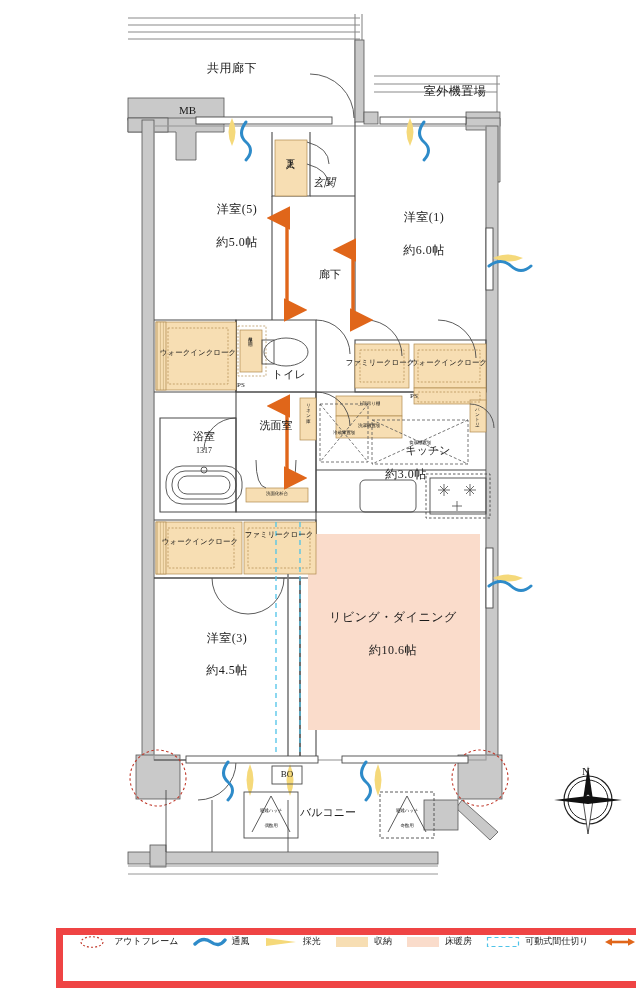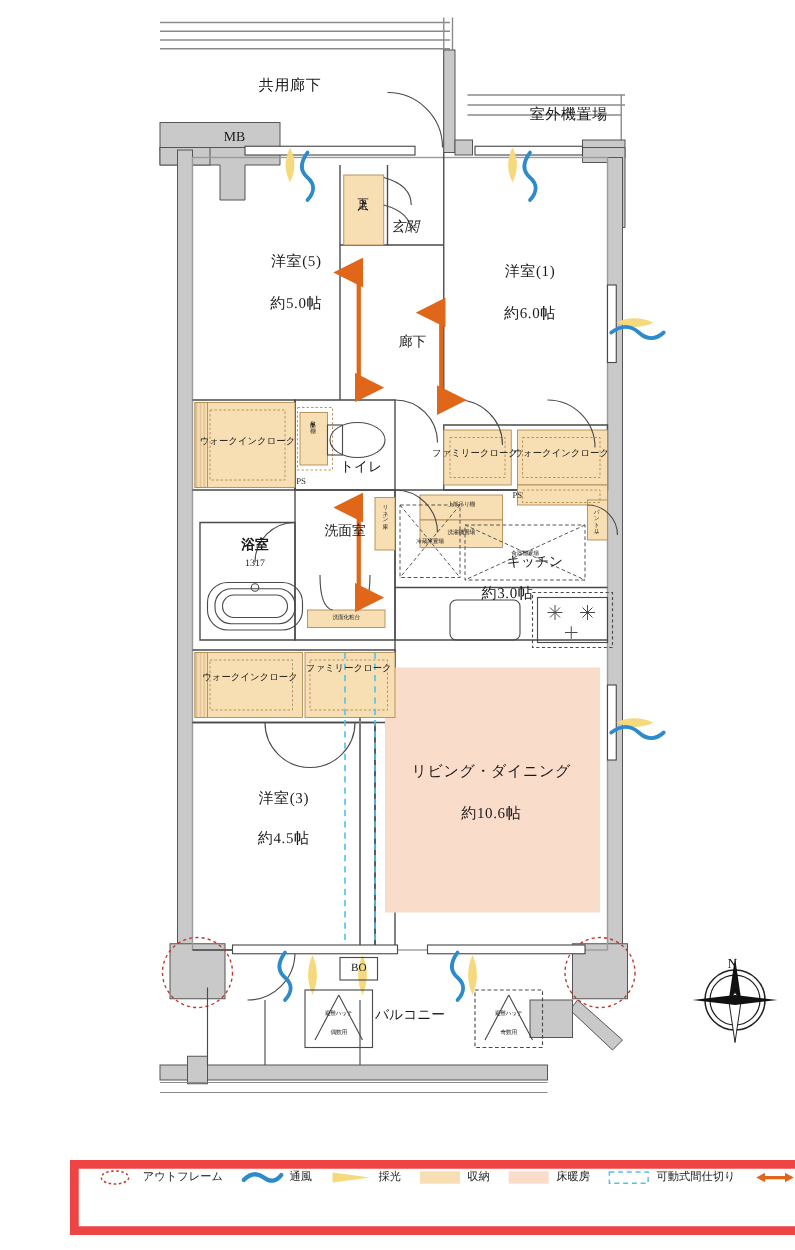--- a/index.html
+++ b/index.html
@@ -281,21 +281,21 @@
 <div class="lbl rmj" style="left:272px;top:348px;margin-top:20px;">トイレ</div>
 <div class="vlbl xxs" style="left:247px;top:334px;">上部吊り棚</div>
 
 <div class="lbl" style="left:237px;top:382px;font-size:7px;">PS</div>
 <div class="vlbl xxs" style="left:305px;top:400px;">リネン庫</div>
 <div class="lbl ctr xxs" style="left:369px;top:401px;">上部吊り棚</div>
 <div class="lbl ctr xxs" style="left:369px;top:423px;">洗濯機置場</div>
 <div class="lbl ctr xxs" style="left:277px;top:491px;">洗面化粧台</div>
 
 <div class="lbl rmj ctr" style="left:276px;top:419px;">洗面室</div>
-<div class="lbl rmj ctr" style="left:204px;top:430px;font-weight:bold;">浴室</div>
+<div class="lbl rmj ctr" style="left:204px;top:430px;">浴室</div>
 <div class="lbl ctr" style="left:204px;top:447px;font-size:8px;">1317</div>
 
 <div class="lbl ctr" style="left:380px;top:359px;font-size:7.5px;">ファミリークローク</div>
 <div class="lbl ctr" style="left:449px;top:359px;font-size:7.5px;">ウォークインクローク</div>
 <div class="lbl" style="left:410px;top:393px;font-size:7px;">PS</div>
 <div class="vlbl xxs" style="left:474px;top:404px;">パントリー</div>
 <div class="lbl ctr xxs" style="left:344px;top:430px;">冷蔵庫置場</div>
 <div class="lbl ctr xxs" style="left:420px;top:440px;">食器棚置場</div>
 <div class="lbl rmj ctr" style="left:428px;top:444px;">キッチン</div>
 <div class="lbl rm ctr" style="left:406px;top:468px;">約3.0帖</div>

